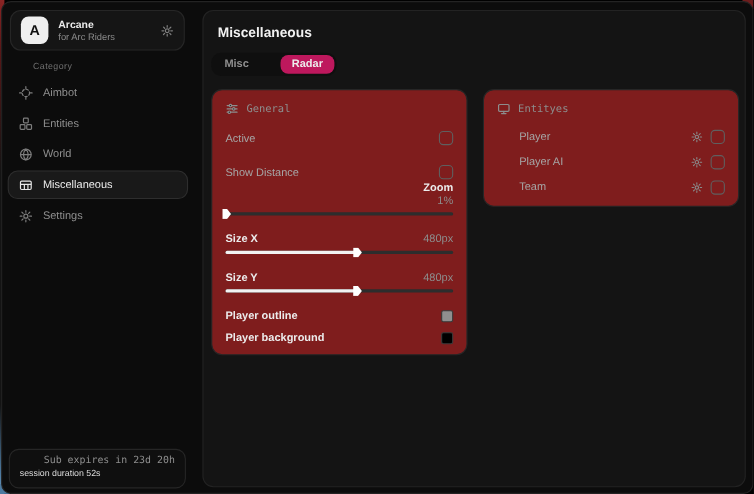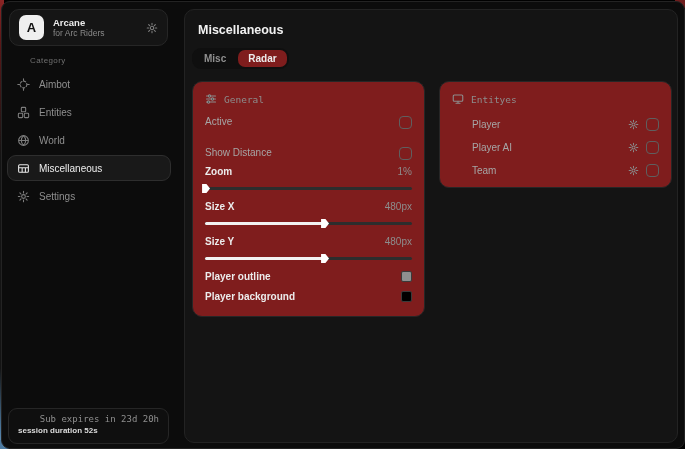--- a/index.html
+++ b/index.html
@@ -32,40 +32,40 @@
   .nav{position:absolute;left:5px;top:69px;width:164px;}
   .nav-item{height:26px;margin-bottom:2px;display:flex;align-items:center;gap:9px;padding:0 9px;
     border:1px solid transparent;border-radius:9px;color:#8f8f8f;font-size:10px;box-sizing:border-box;cursor:default;}
   .nav-item .nicon{display:flex;color:#7d7d7d;}
   .nav-item.selected{background:#191919;border-color:#2e2e2e;color:#ededed;}
   .nav-item.selected .nicon{color:#e8e8e8;}
 
   .sub-card{position:absolute;left:6px;top:406px;width:161px;height:36px;background:#0f0f0f;
     border:1px solid #262626;border-radius:9px;box-sizing:border-box;padding:5px 9px 0;}
   .sub-line1{font-size:9px;color:#8f8f8f;text-align:right;}
-  .sub-line2{font-size:8px;font-weight:700;color:#dcdcdc;margin-top:2px;}
+  .sub-line2{font-size:8px;font-weight:400;color:#dcdcdc;margin-top:2px;}
 
   
   .main-panel{position:absolute;left:182px;top:7px;width:494px;height:434px;background:#141414;
     border:1px solid #232323;border-radius:10px;box-sizing:border-box;}
   .main-title{position:absolute;left:13px;top:13px;font-size:12.5px;font-weight:700;color:#f2f2f2;}
   .tabs{position:absolute;left:7px;top:38px;display:inline-flex;background:#0f0f0f;border-radius:9px;padding:2px;gap:2px;}
   .tab{height:17px;display:flex;align-items:center;padding:0 10px;border-radius:7px;
     font-size:10px;font-weight:700;color:#8f8f8f;cursor:default;}
-  .tab.active{background:#7f1d1d;color:#ededed;}
+  .tab.active{background:#be185d;color:#ededed;margin-left:17px;}
 
   .cards{position:absolute;left:7px;top:71px;display:flex;gap:14px;align-items:flex-start;}
   .card{background:#7f1d1d;border:1px solid #262626;border-radius:10px;box-sizing:border-box;
     width:233px;padding:11px 12px 9px;}
   .card.general{min-height:202px;}
   .card.entities{min-height:100px;}
   .card-head{display:flex;align-items:center;gap:7px;color:#8d8d8d;font-size:9.5px;margin-bottom:11px;}
   .card-head .cicon{display:flex;color:#8d8d8d;}
 
-  .row{display:flex;justify-content:space-between;align-items:flex-start;min-height:16px;margin-bottom:6px;}
+  .row{display:flex;justify-content:space-between;align-items:flex-end;min-height:16px;margin-bottom:6px;}
   .row .lbl{font-size:10px;color:#a6a6a6;}
   .row .lbl.strong{color:#ececec;font-weight:700;}
   .row .val{font-size:10px;color:#8d8d8d;}
 
   .checkbox{width:13px;height:13px;border:1.5px solid #5f5f5f;border-radius:4px;box-sizing:border-box;background:transparent;}
   .swatch{width:9px;height:9px;border-radius:2px;border:1px solid #3a3a3a;}
 
   .slider{position:relative;height:9px;margin:2px 0 8px;}
   .slider-track{position:absolute;left:0;right:0;top:3px;height:3px;background:#2d2d2d;border-radius:2px;}
   .slider-fill{position:absolute;left:0;top:3px;height:3px;background:#f2f2f2;border-radius:2px;}
@@ -186,21 +186,21 @@
         <div class="row" style="margin-bottom:8px;">
           <span class="lbl">Active</span>
           <span class="checkbox"></span>
         </div>
 
         <div class="row" style="margin-bottom:3px;margin-top:15px;">
           <span class="lbl">Show Distance</span>
           <span class="checkbox"></span>
         </div>
 
-        <div class="row" style="margin-bottom:0;">
+        <div class="row" style="margin-bottom:0;flex-direction:column;">
           <span class="lbl strong">Zoom</span>
           <span class="val">1%</span>
         </div>
         <div class="slider">
           <div class="slider-track"></div>
           <div class="slider-fill" style="width: 0.5%;"></div>
           <div class="slider-thumb" style="left: calc(0.5% - 4px);"></div>
         </div>
 
         <div class="row" style="margin-bottom:0;margin-top:4px;">

